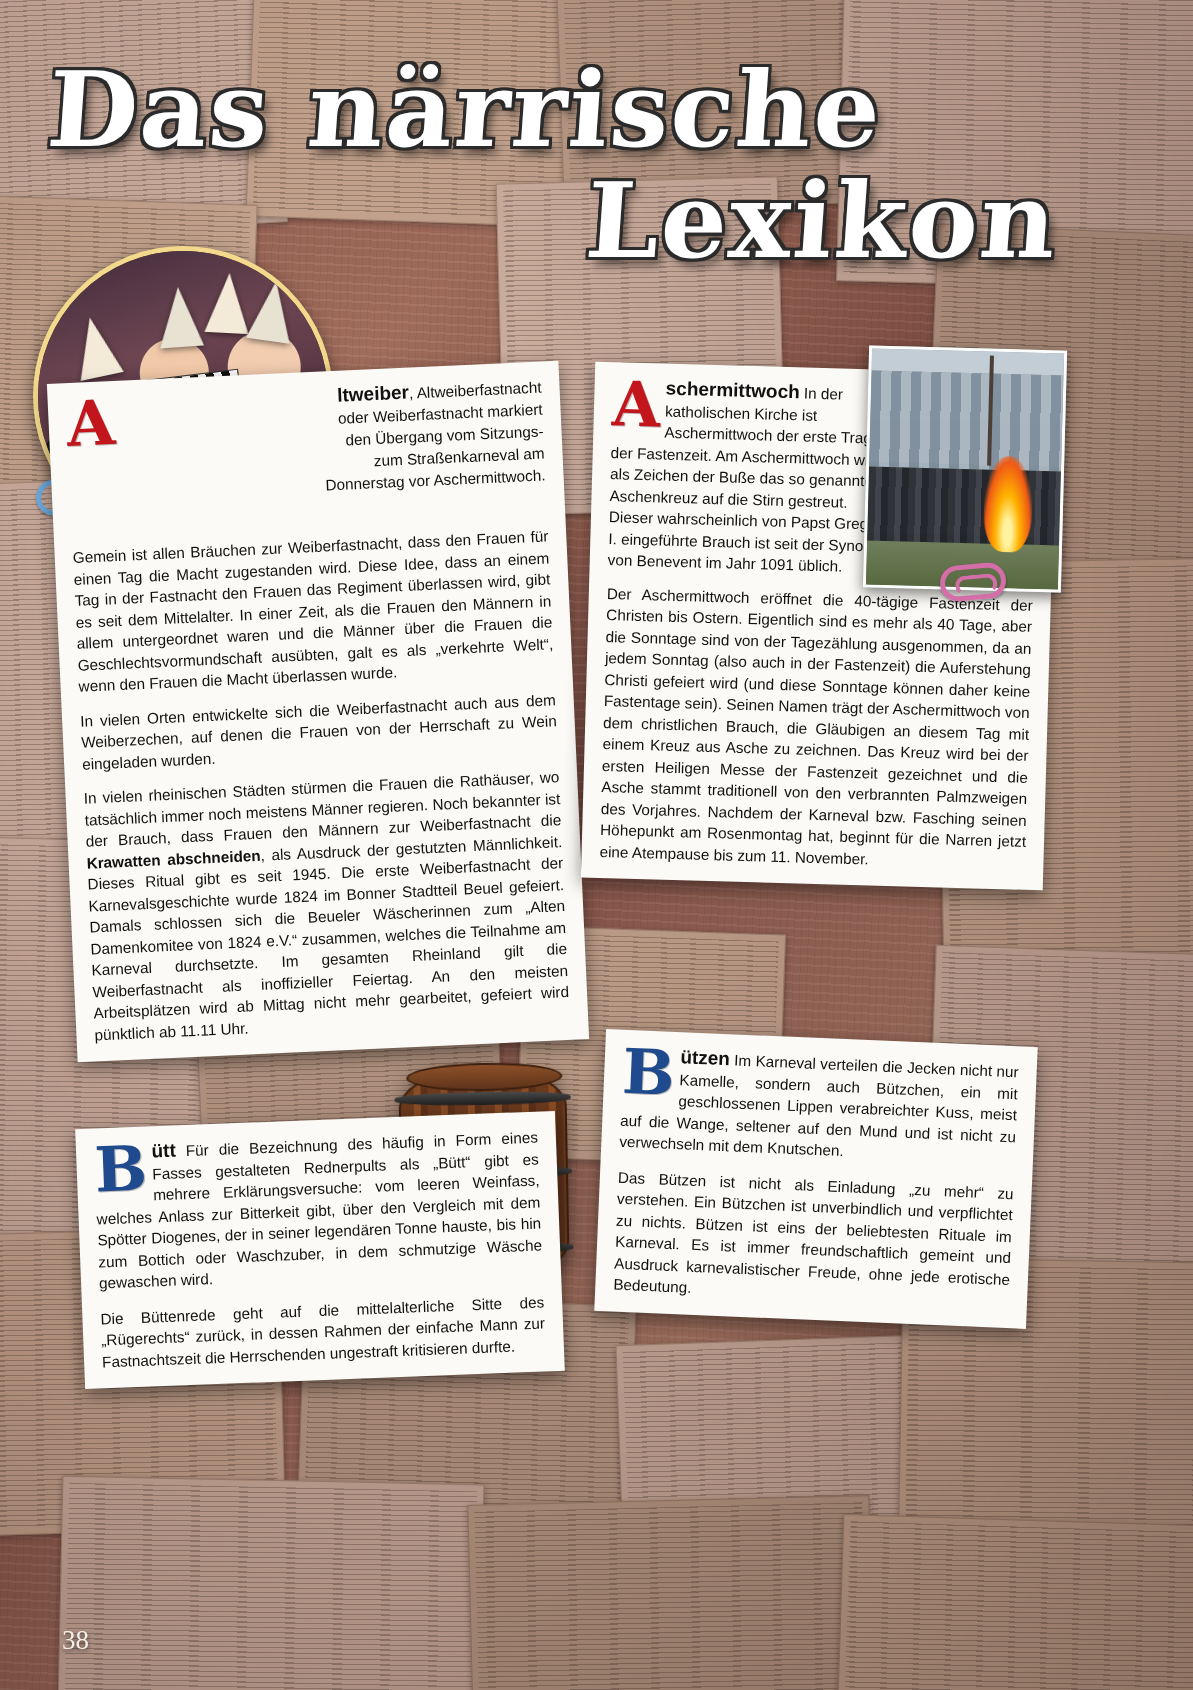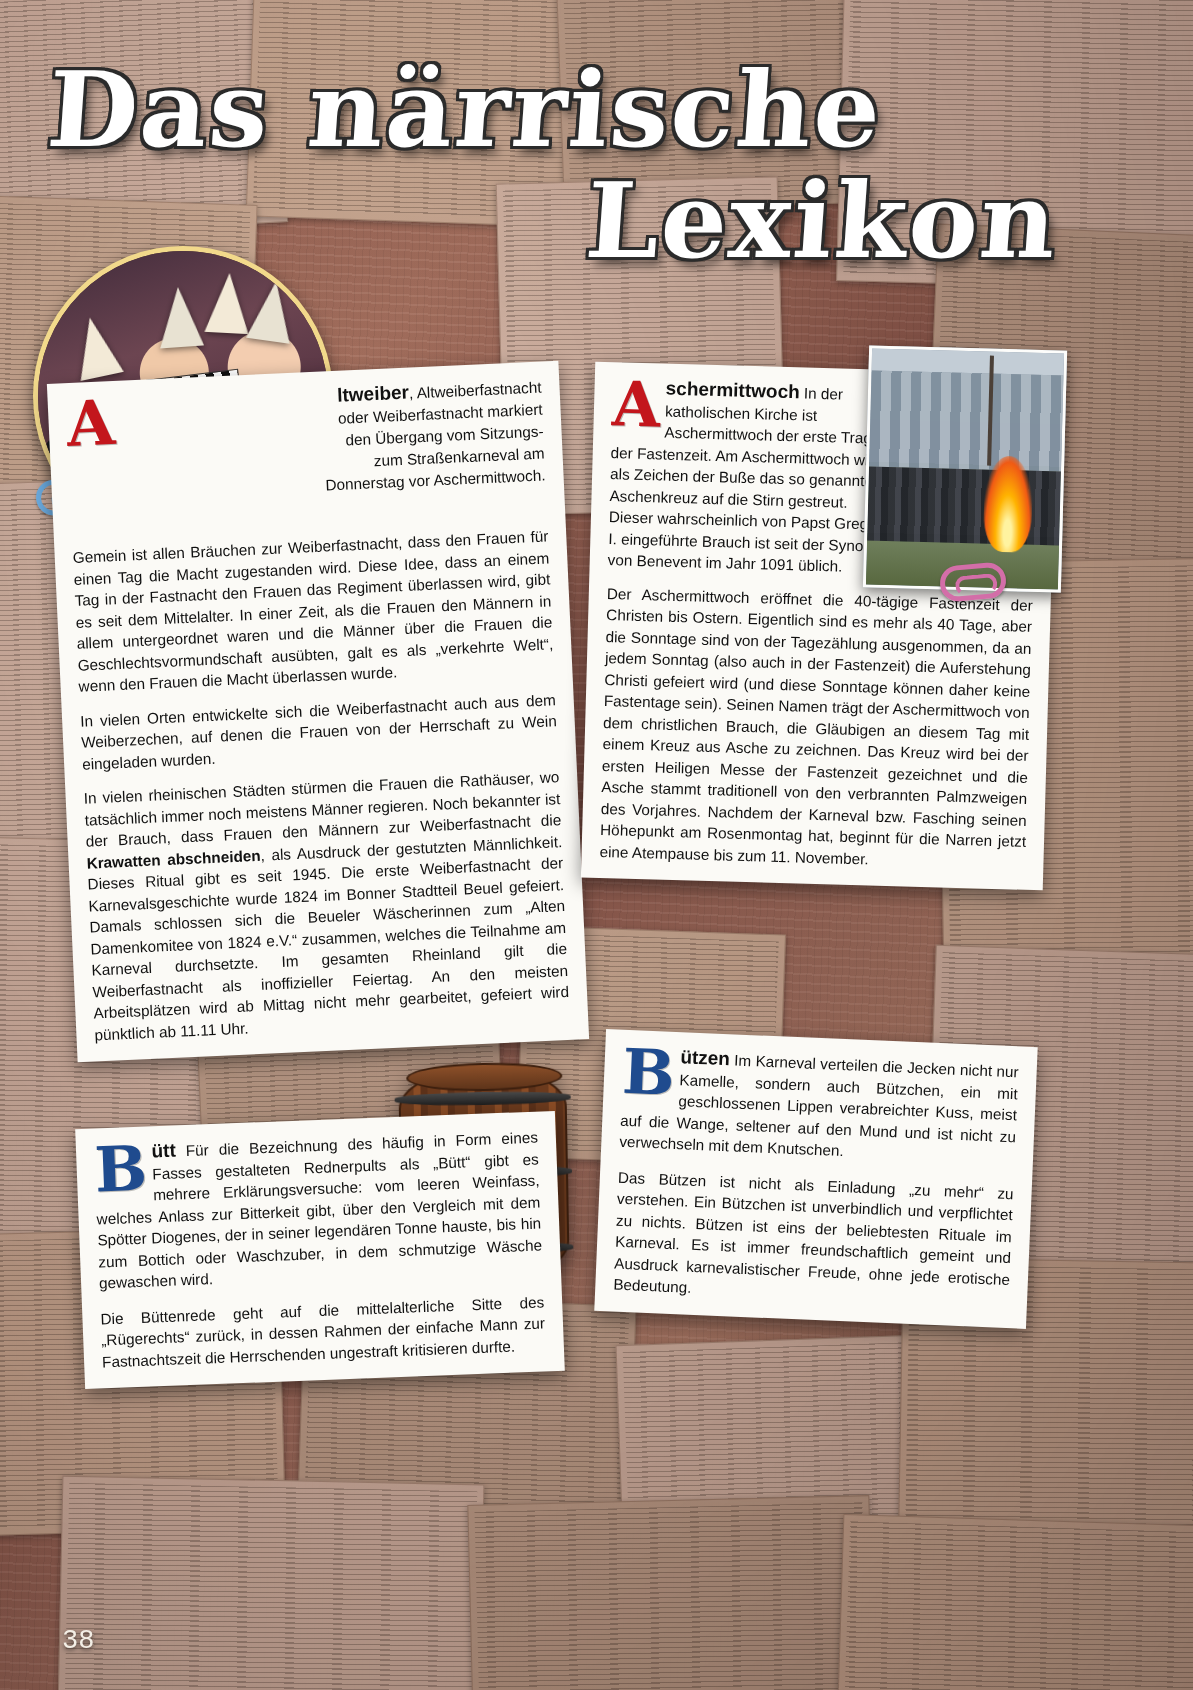--- a/index.html
+++ b/index.html
@@ -347,21 +347,21 @@
     opacity: 0.92;
   }
 
   
   #page-number {
     position: absolute;
     left: 62px;
     bottom: 34px;
     color: #f4efe6;
     font-size: 27px;
-    font-family: Liberation Mono, monospace;
+    font-family: Liberation Serif, serif;
     text-shadow: 0 2px 4px rgba(0,0,0,0.6);
   }
 </style>
 </head>
 <body>
 
 <div id="page">
 
   <div class="bg-tiles">
     <div class="bg-tile" style="left:-20px; top:-12px; width:300px; height:240px; transform:rotate(-3deg);"></div>

